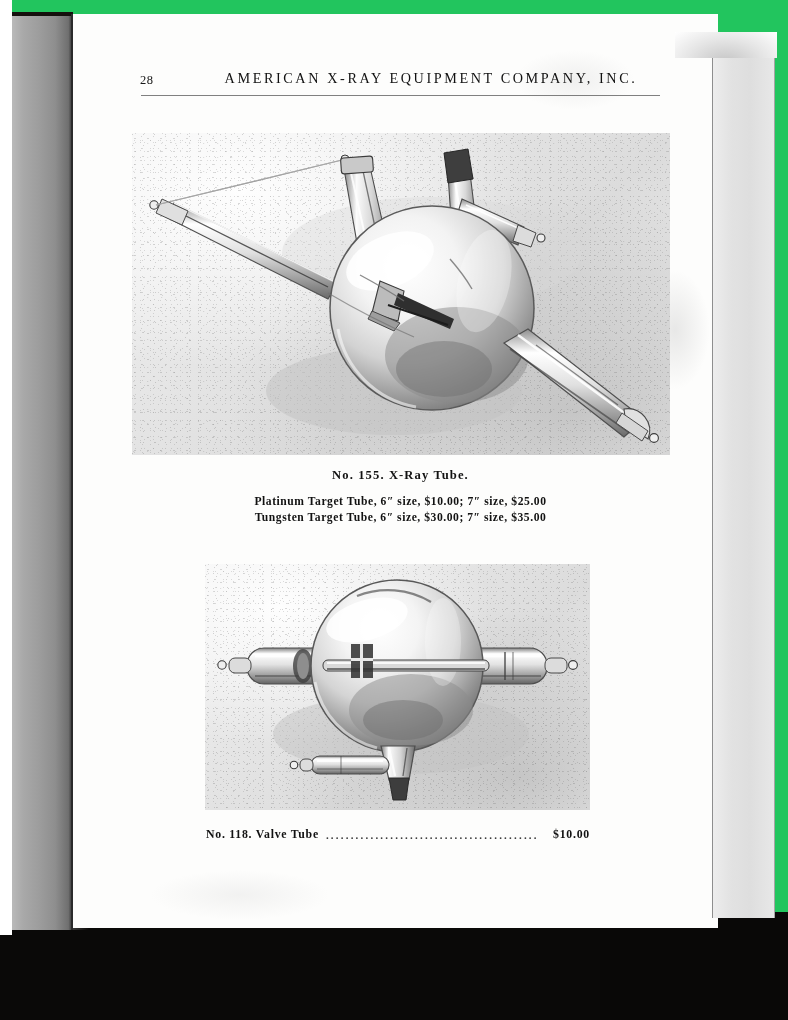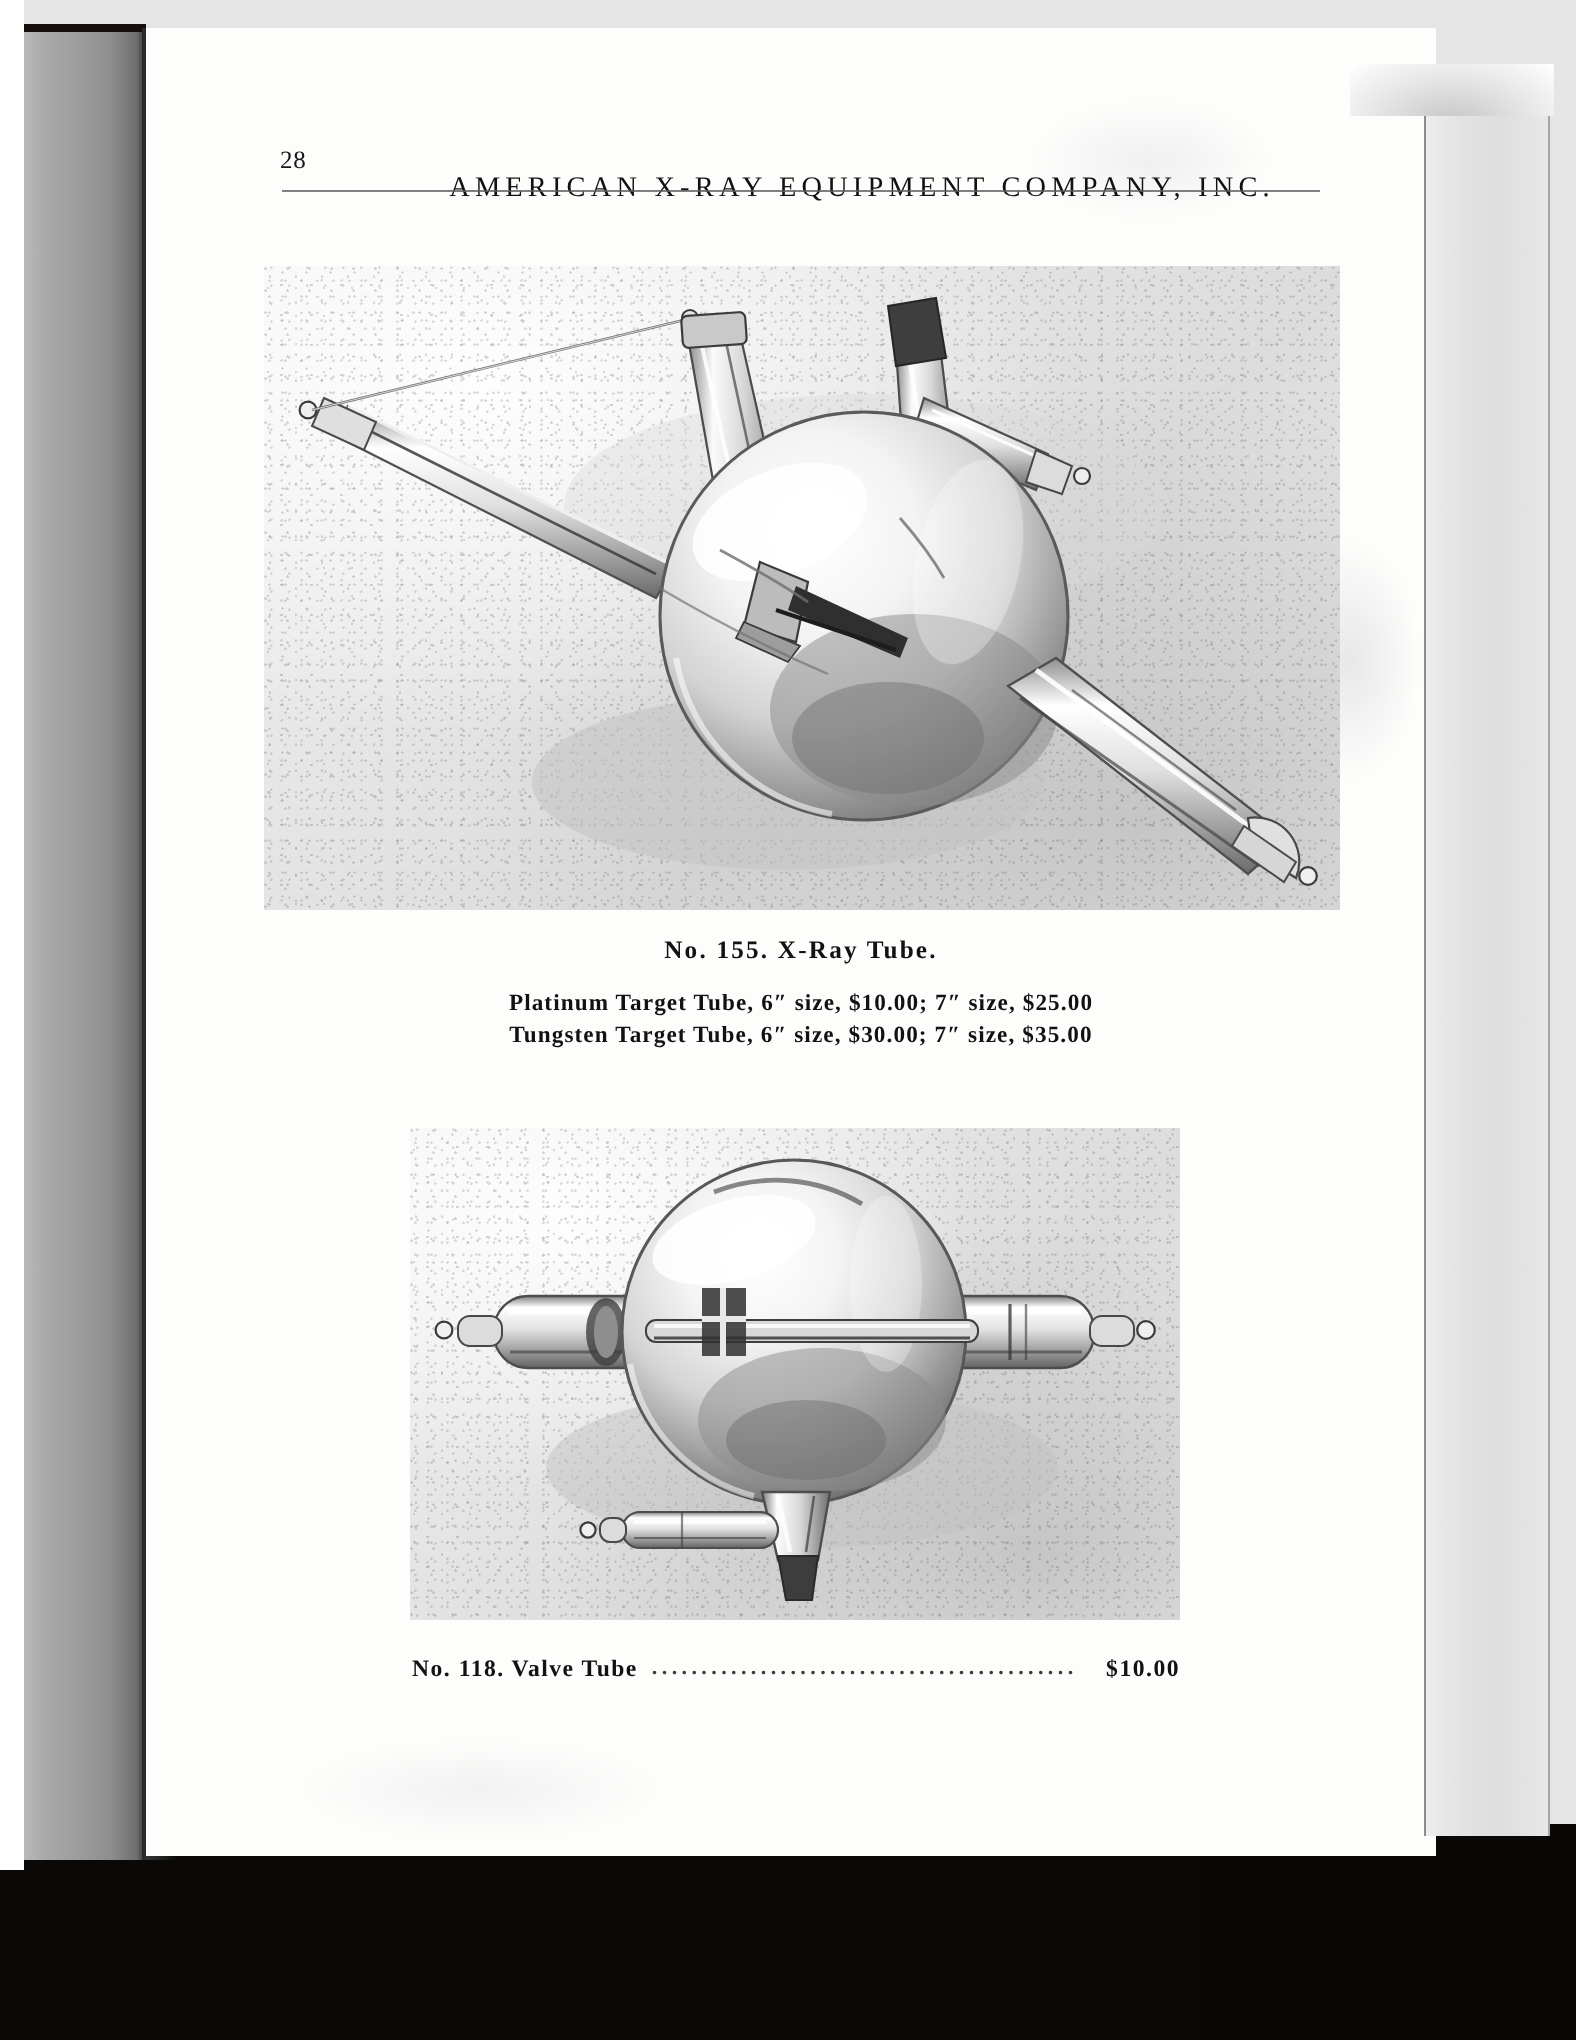--- a/index.html
+++ b/index.html
@@ -9,21 +9,21 @@
     background: #ffffff;
   }
   body {
     font-family: "Liberation Serif", "DejaVu Serif", serif;
   }
 
   #scan {
     position: relative;
     width: 788px;
     height: 1020px;
-    background: #e5e5e5;
+    background: #22c55e;
     overflow: hidden;
   }
 
   
   .backdrop-bottom {
     position: absolute;
     left: 0;
     top: 925px;
     width: 788px;
     height: 95px;
@@ -147,21 +147,21 @@
     left: 0px;
     top: 3px;
     font-size: 12.5px;
     letter-spacing: .4px;
     color: #171717;
     font-variant: small-caps;
   }
   .head-title {
     position: absolute;
     left: 60px;
-    top: 16px;
+    top: 0px;
     width: 462px;
     text-align: center;
     font-size: 14.2px;
     letter-spacing: 2.6px;
     color: #111111;
     white-space: nowrap;
     font-family: Liberation Serif, serif;
   }
   .head-rule {
     position: absolute;
@@ -256,21 +256,21 @@
     font-weight: 700;
   }
 
   
   #entry-118 {
     position: absolute;
     left: 206px;
     top: 827px;
     width: 384px;
     display: flex;
-    align-items: center;
+    align-items: flex-end;
     font-size: 11.8px;
     letter-spacing: .75px;
     font-weight: 700;
     color: #121212;
   }
   #entry-118 .entry-label { white-space: nowrap; }
   #entry-118 .leader {
     flex: 1 1 auto;
     overflow: hidden;
     margin: 0 5px 0 7px;

